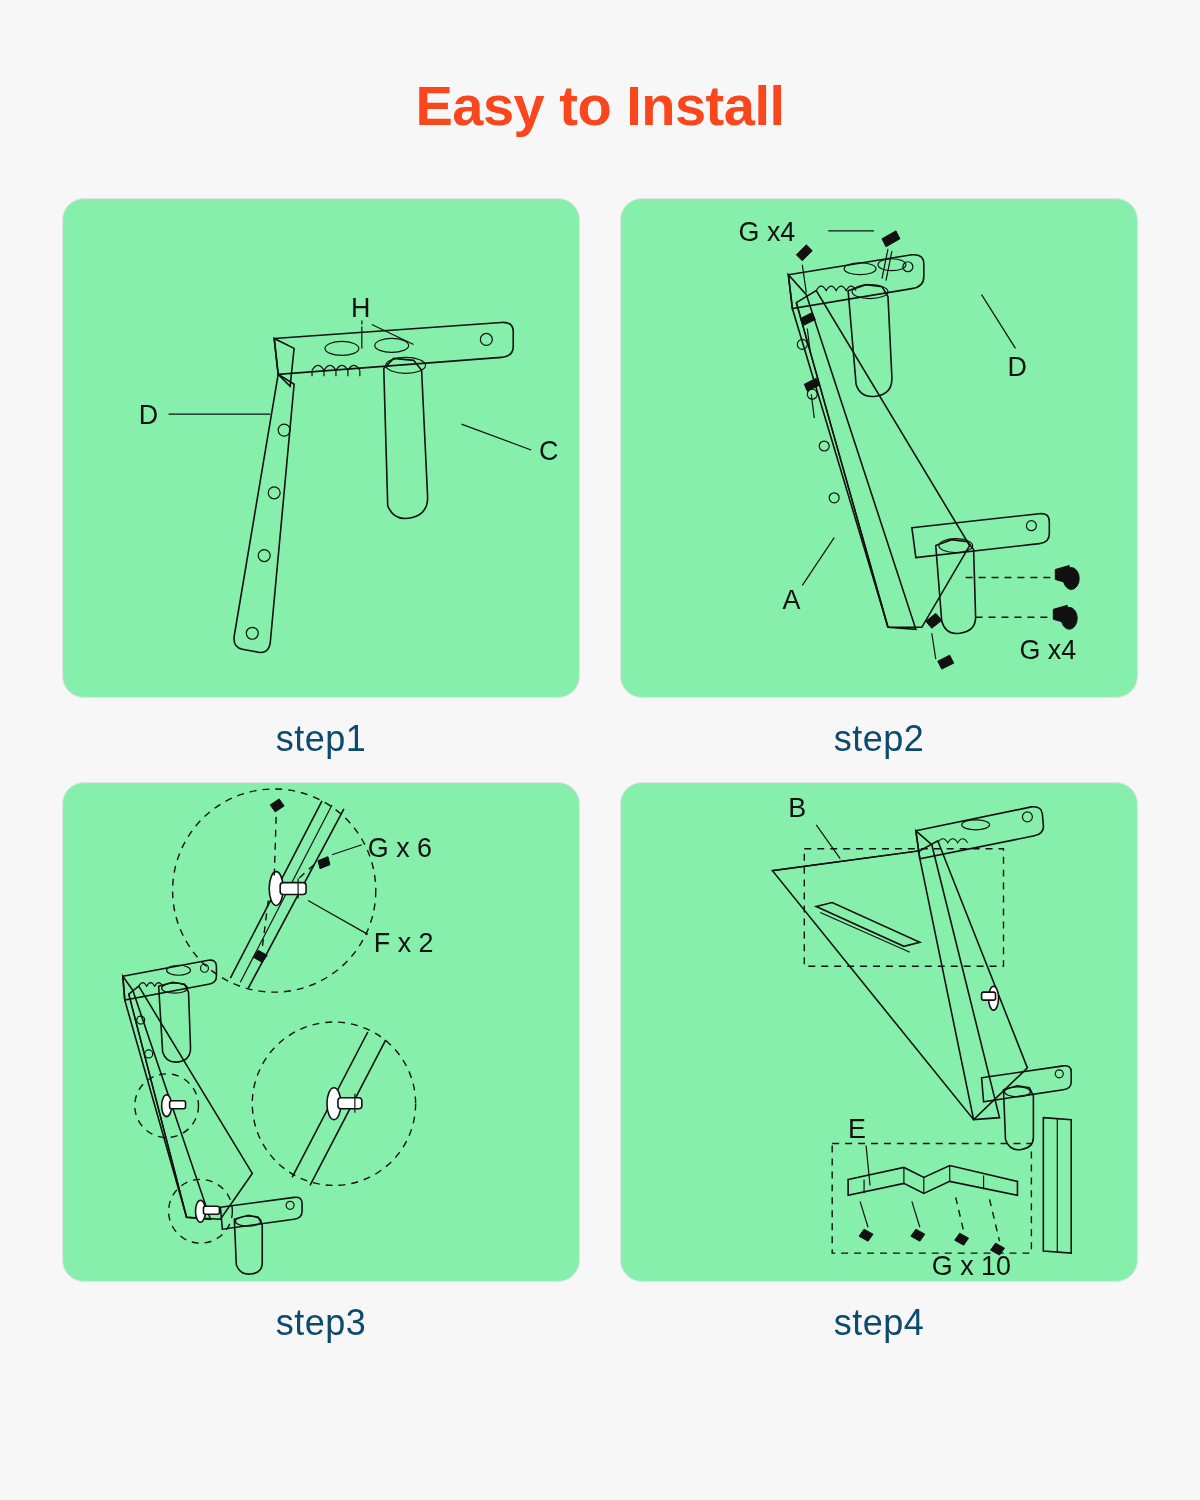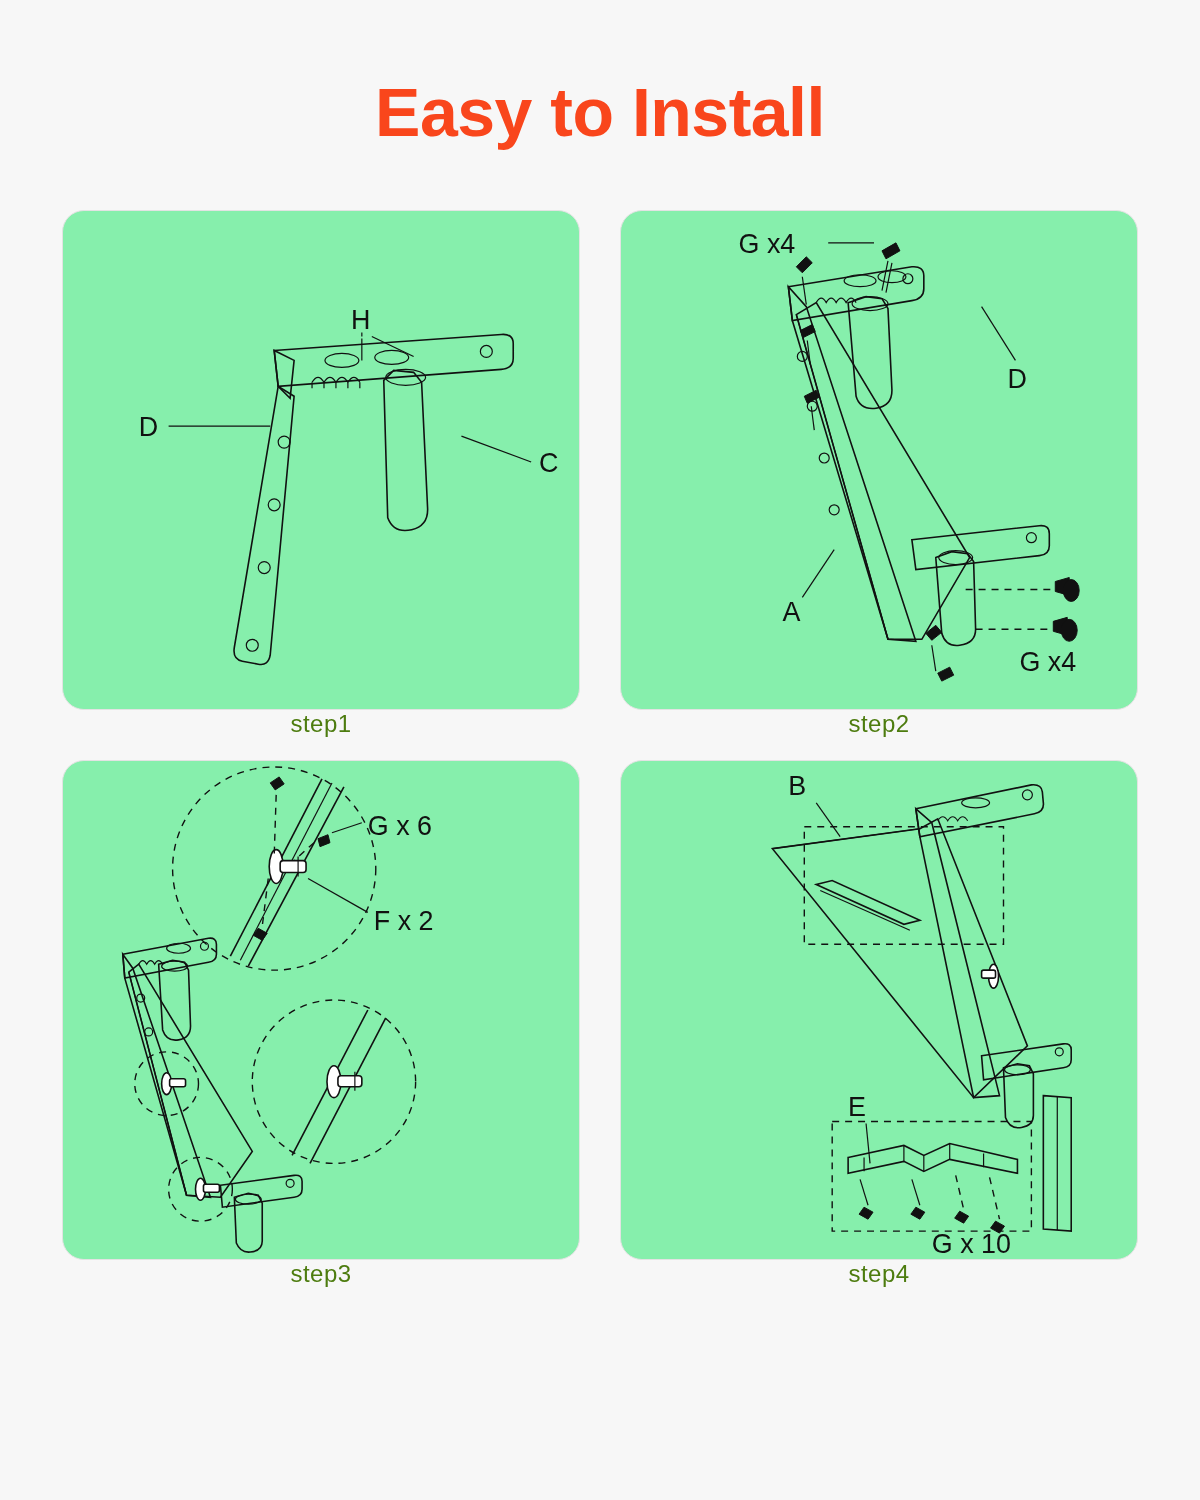--- a/index.html
+++ b/index.html
@@ -10,21 +10,21 @@
   body {
     width: 1200px;
     height: 1500px;
     font-family: "Liberation Sans", sans-serif;
     color: #111;
     position: relative;
     overflow: hidden;
   }
   .page-title {
     text-align: center;
-    font-size: 68px;
+    font-size: 56px;
     font-weight: bold;
     color: #f9461c;
     letter-spacing: -0.5px;
     padding-top: 78px;
     line-height: 1;
   }
   .grid {
     margin-top: 64px;
     display: grid;
     grid-template-columns: 518px 518px;
@@ -47,22 +47,23 @@
     box-sizing: border-box;
     position: relative;
     overflow: hidden;
   }
   .panel svg {
     display: block;
     width: 100%;
     height: 100%;
   }
   .step-label {
-    font-size: 24px;
-    color: #4d7c0f;
+    margin-top: 20px;
+    font-size: 36px;
+    color: #0c4a6e;
     letter-spacing: 0.5px;
   }
   .lbl {
     font-family: "Liberation Sans", sans-serif;
     font-size: 27px;
     fill: #111;
   }
   .ln {
     stroke: #111;
     stroke-width: 1.6;

